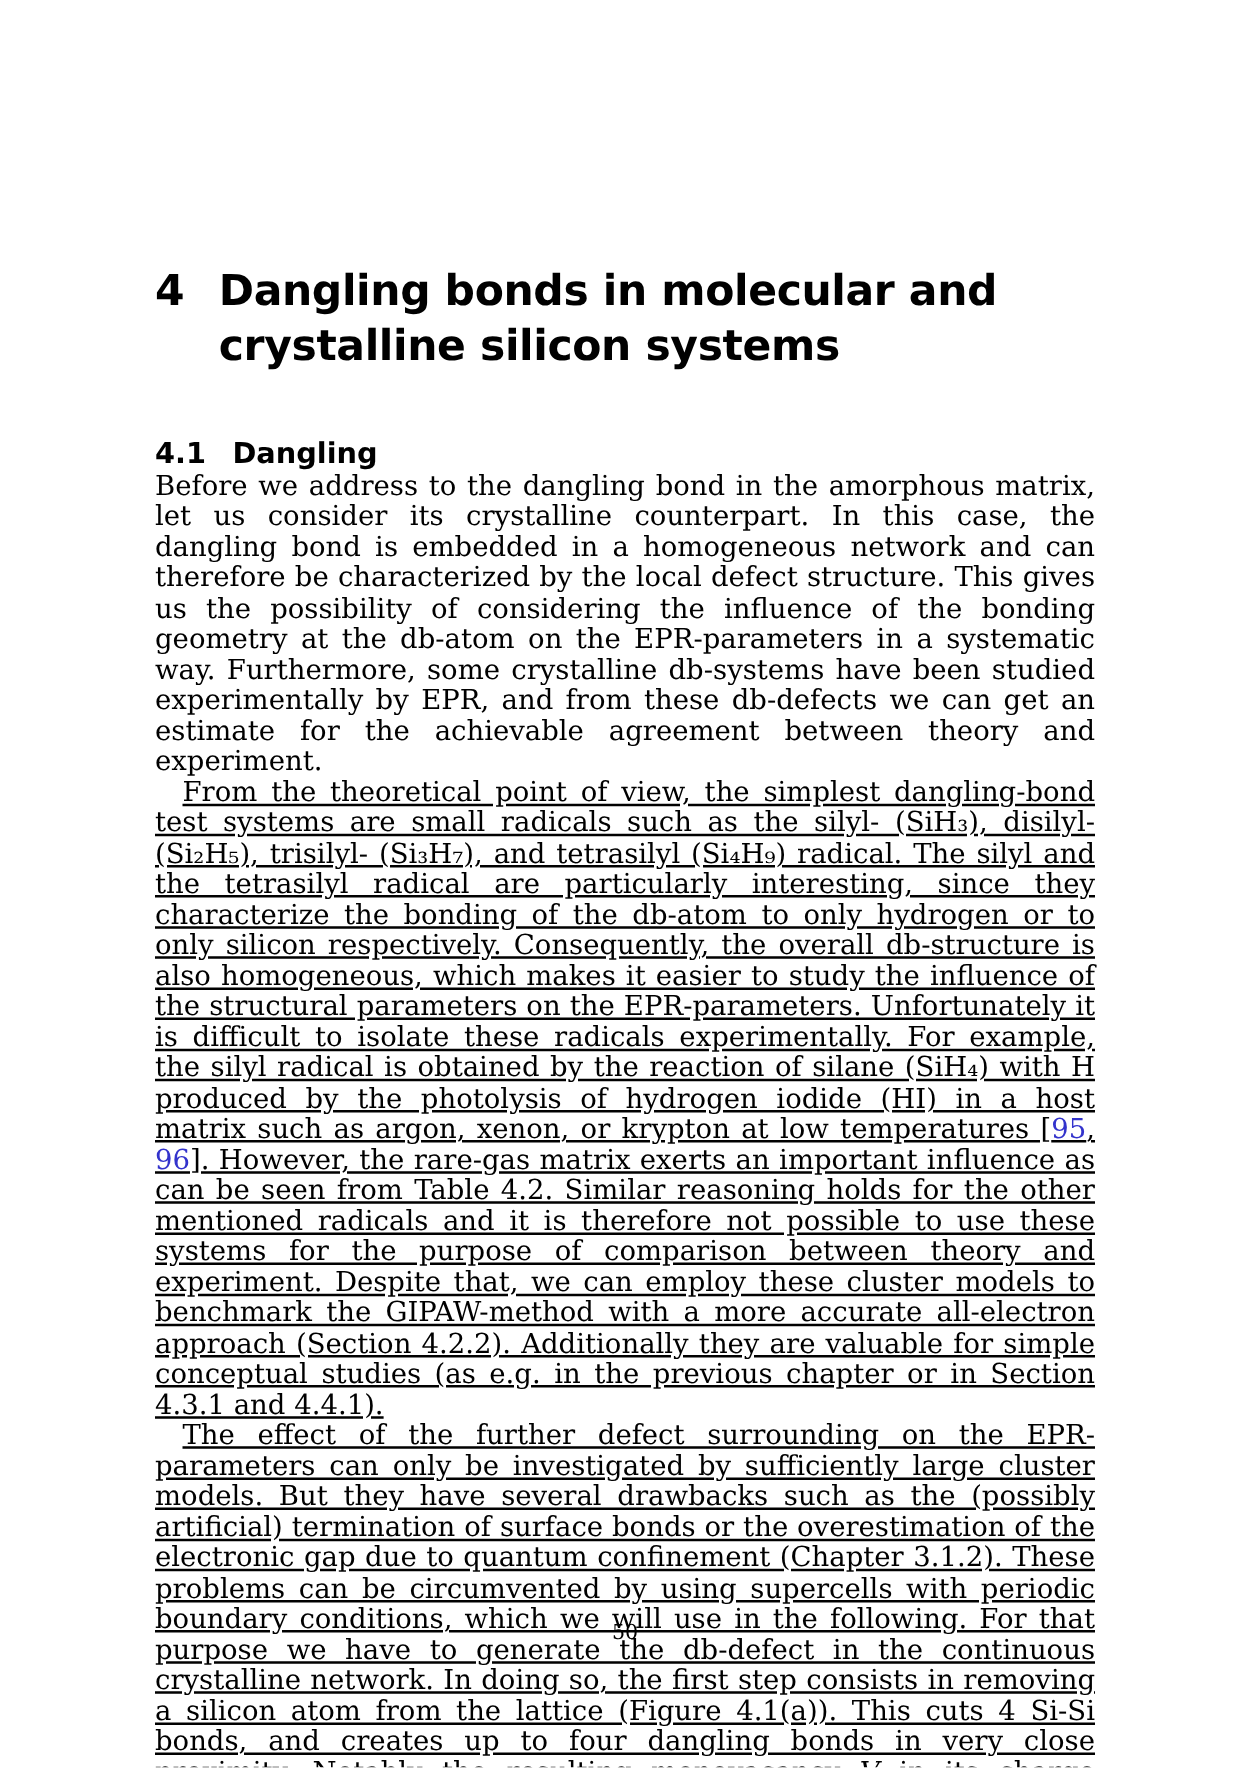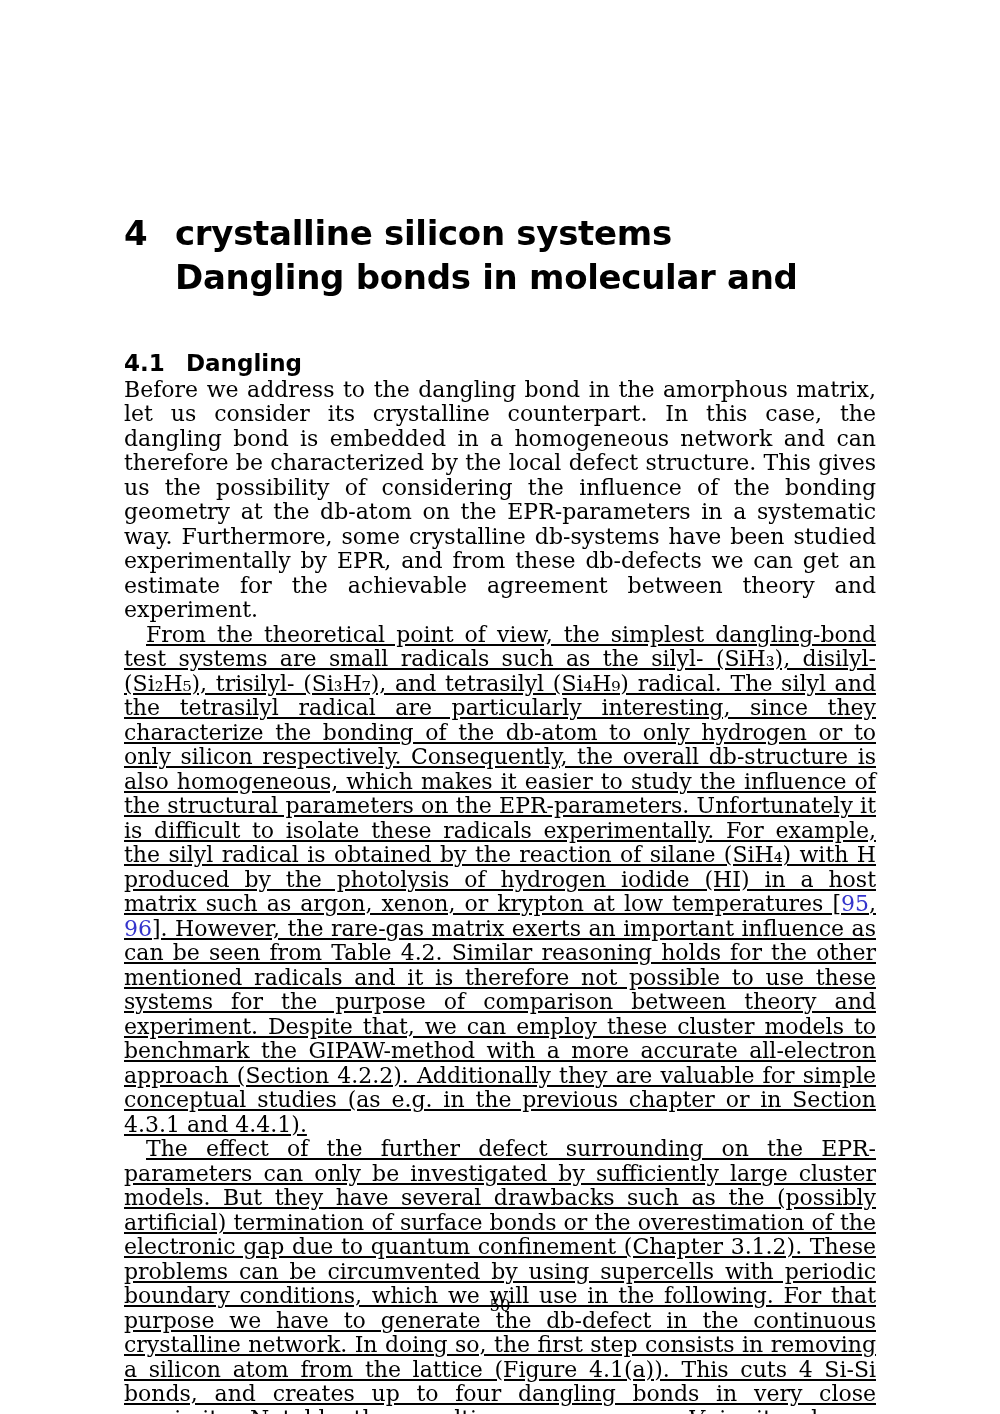--- a/index.html
+++ b/index.html
@@ -87,22 +87,22 @@
 </style>
 </head>
 <body>
 
 <div class="page">
   <main class="content">
 
     <header class="chapter">
       <span class="chapter-num">4</span>
       <span class="chapter-title">
+          <span>Dangling bonds in molecular and</span>
           <span>crystalline silicon systems</span>
-          <span>Dangling bonds in molecular and</span>
         </span>
     </header>
 
     <h2 class="section">
       <span class="section-num">4.1</span>
       <span class="section-title">Dangling</span>
     </h2>
 
     <div class="bodytext">
       <p class="para">Before we address to the dangling bond in the amorphous matrix, let us consider its crystalline counterpart. In this case, the dangling bond is embedded in a homogeneous network and can therefore be characterized by the local defect structure. This gives us the possibility of considering the influence of the bonding geometry at the db-atom on the EPR-parameters in a systematic way. Furthermore, some crystalline db-systems have been studied experimentally by EPR, and from these db-defects we can get an estimate for the achievable agreement between theory and experiment.</p>

